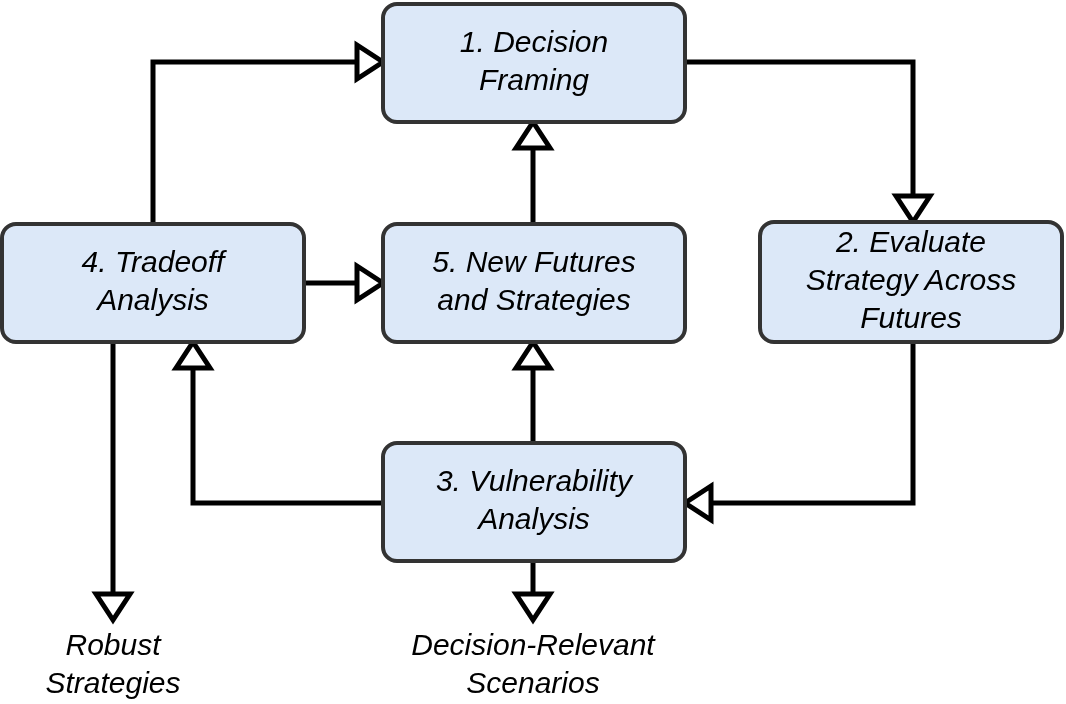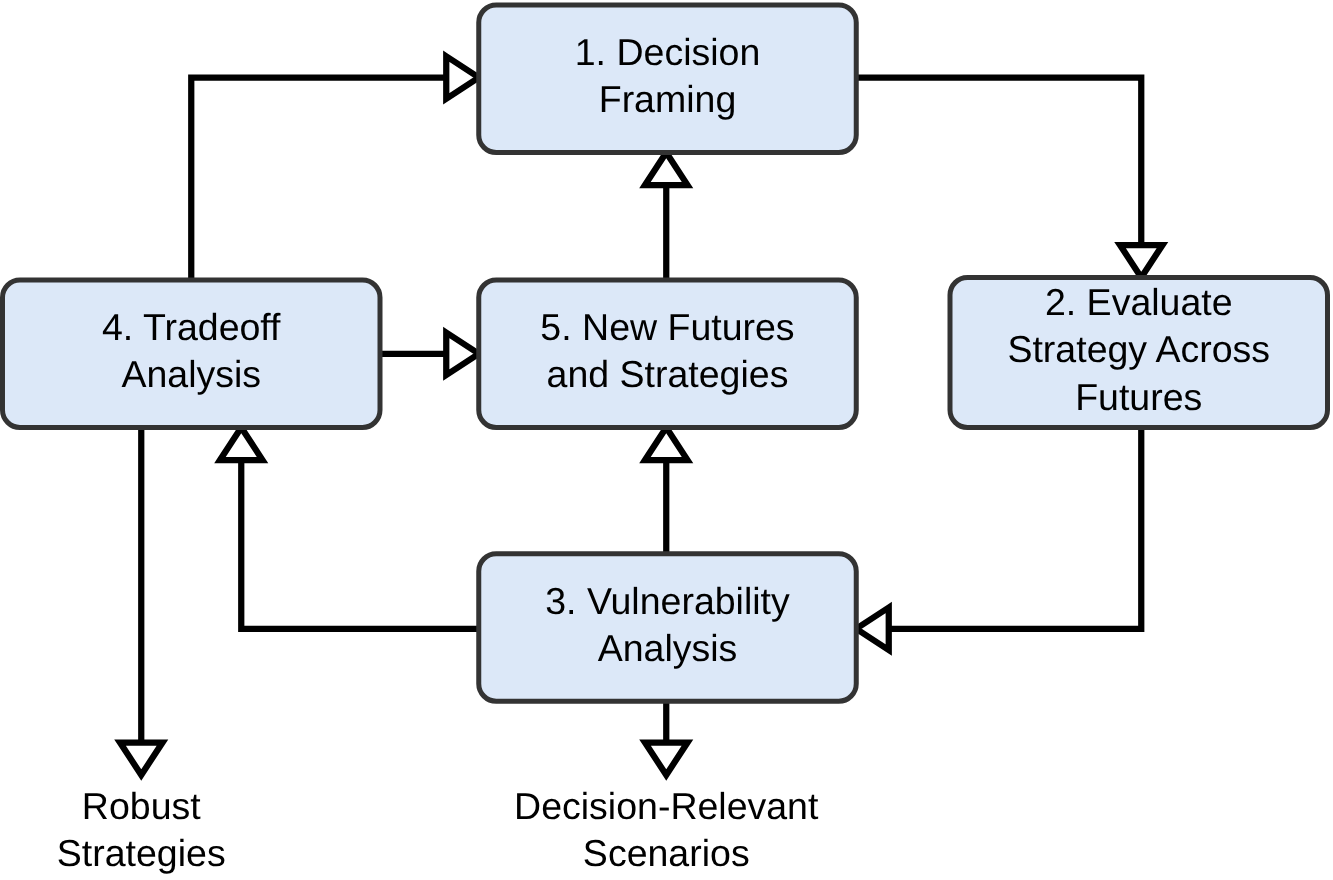--- a/index.html
+++ b/index.html
@@ -11,20 +11,21 @@
     width: 1066px;
     height: 704px;
     overflow: hidden;
     font-family: "Liberation Sans", sans-serif;
   }
   #diagram-root {
     position: relative;
     width: 1066px;
     height: 500px;
     background: #ffffff;
+    font-style: italic;
   }
   svg#flow {
     position: absolute;
     top: 0;
     left: 0;
     width: 1066px;
     height: 704px;
   }
   .node-rect {
     fill: #dce8f8;

